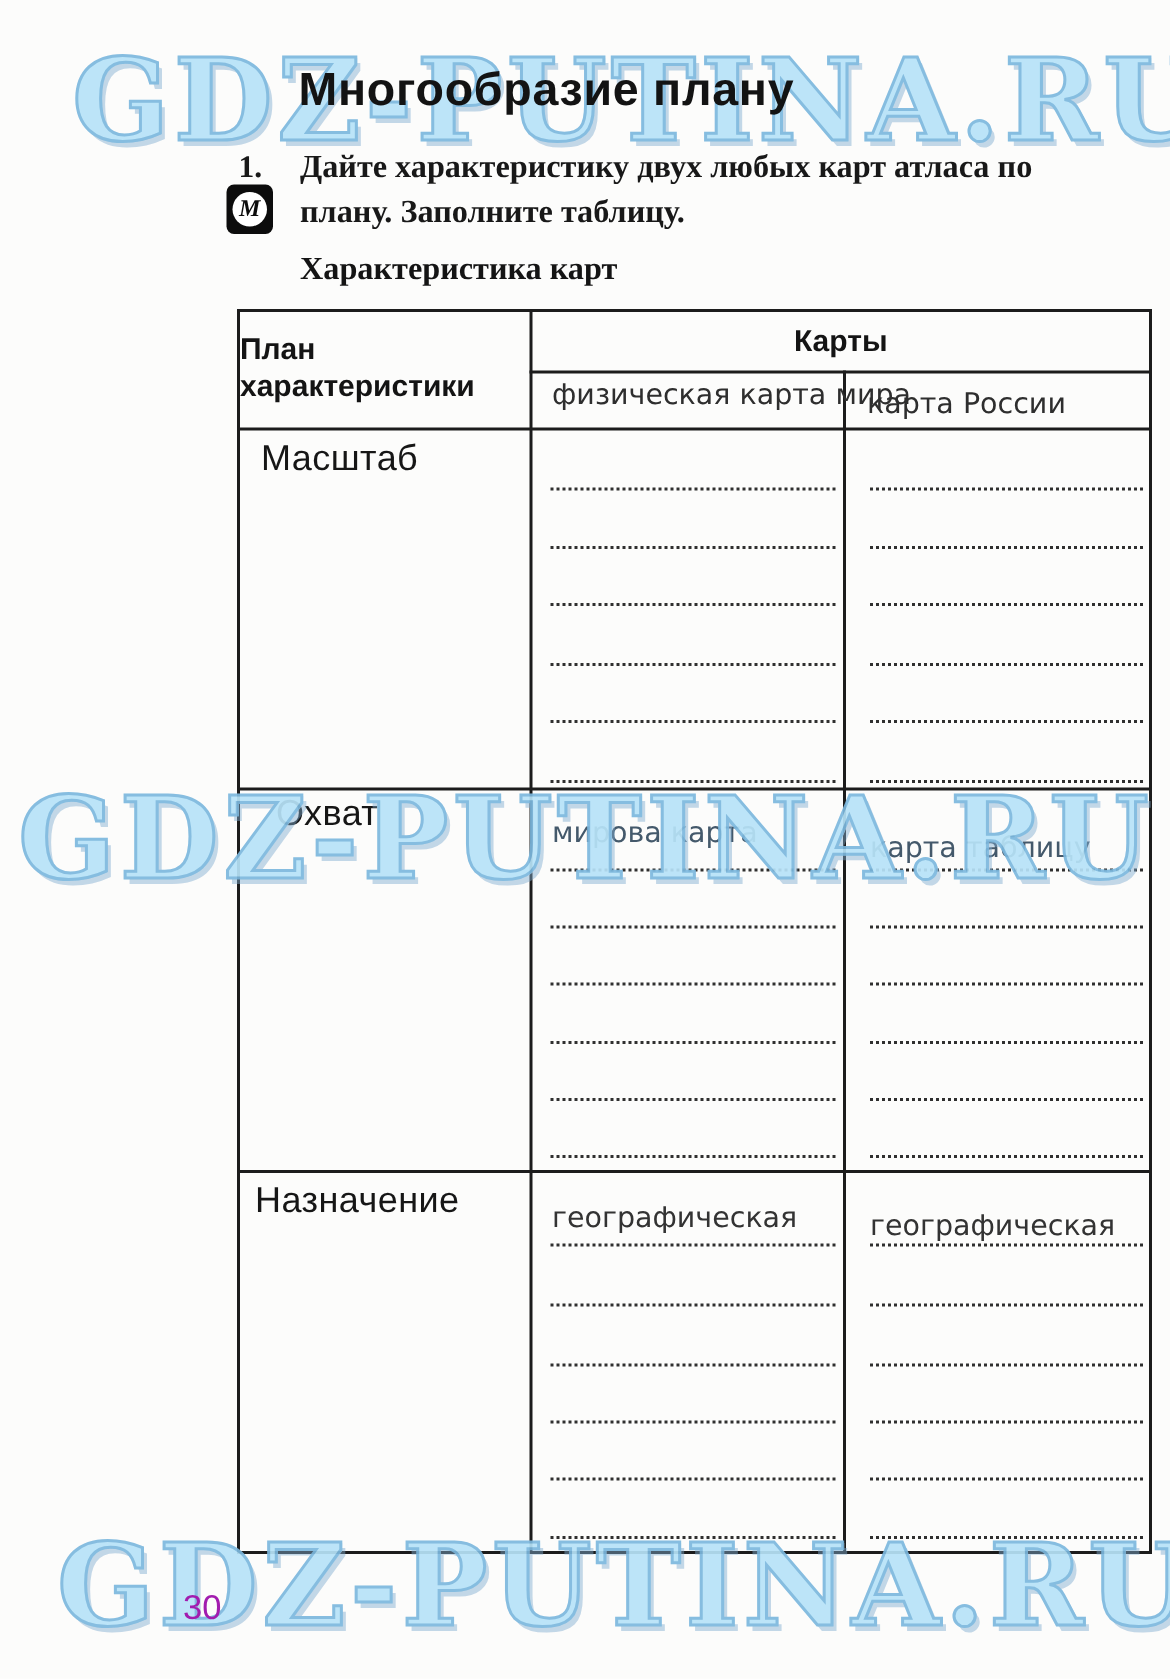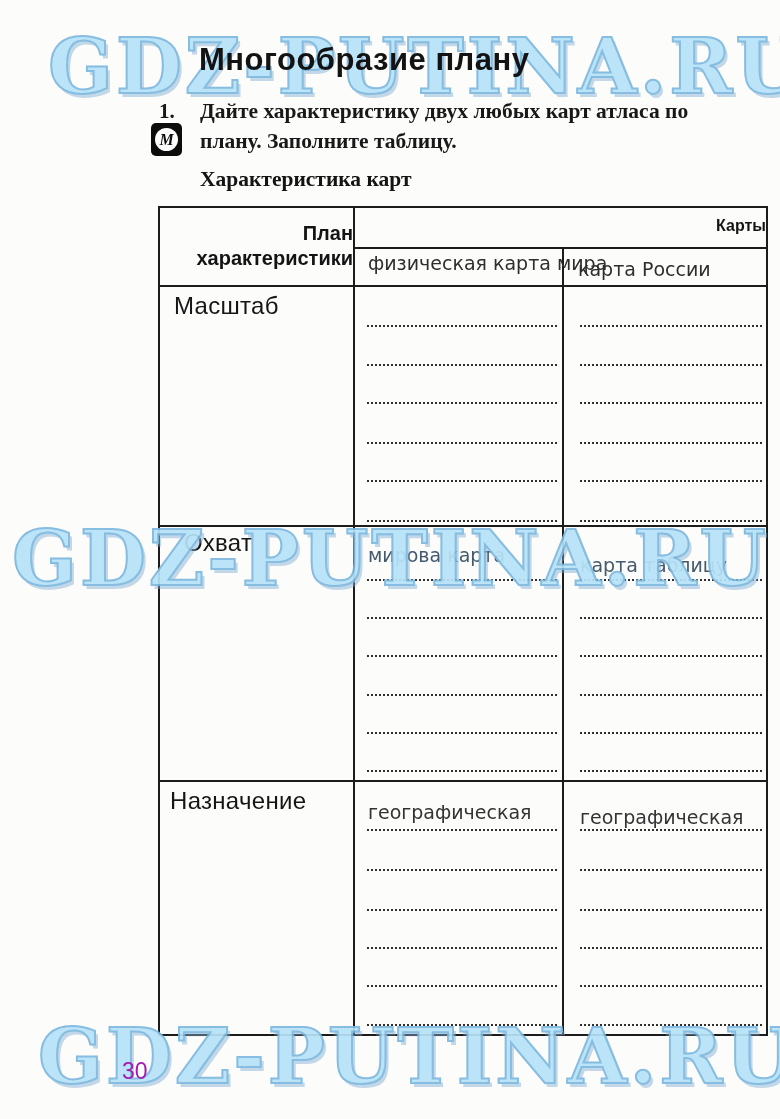--- a/index.html
+++ b/index.html
@@ -79,26 +79,26 @@
   }
   .vline,.hline{position:absolute;background:#1c1c1c;}
   .v1{left:193px;top:0;width:2px;height:826px;}
   .v2{left:402px;top:39px;width:2px;height:787px;}
   .h-karty{left:193px;top:39px;width:413px;height:2px;}
   .h-head{left:0;top:77px;width:606px;height:2px;}
   .h-r1{left:0;top:317px;width:606px;height:2px;}
   .h-r2{left:0;top:572px;width:606px;height:2px;}
 
   .plan-head{
-    position:absolute;left:0;top:13px;width:193px;text-align:right;
+    position:absolute;left:0;top:13px;width:193px;text-align:left;
     font-weight:700;font-size:20px;line-height:25px;color:#141414;z-index:6;
   }
   .karty-head{
-    position:absolute;left:195px;top:9px;width:411px;text-align:right;
-    font-weight:700;font-size:16px;color:#141414;z-index:6;
+    position:absolute;left:195px;top:9px;width:411px;text-align:center;
+    font-weight:700;font-size:20px;color:#141414;z-index:6;
   }
   .row-label{
     position:absolute;font-size:24px;line-height:28px;color:#161616;
     letter-spacing:.3px;z-index:6;
   }
   .lbl-masshtab{left:14px;top:84px;}
   .lbl-ohvat{left:24px;top:321px;}
   .lbl-naznachenie{left:10px;top:579px;}
 
   .answer{

